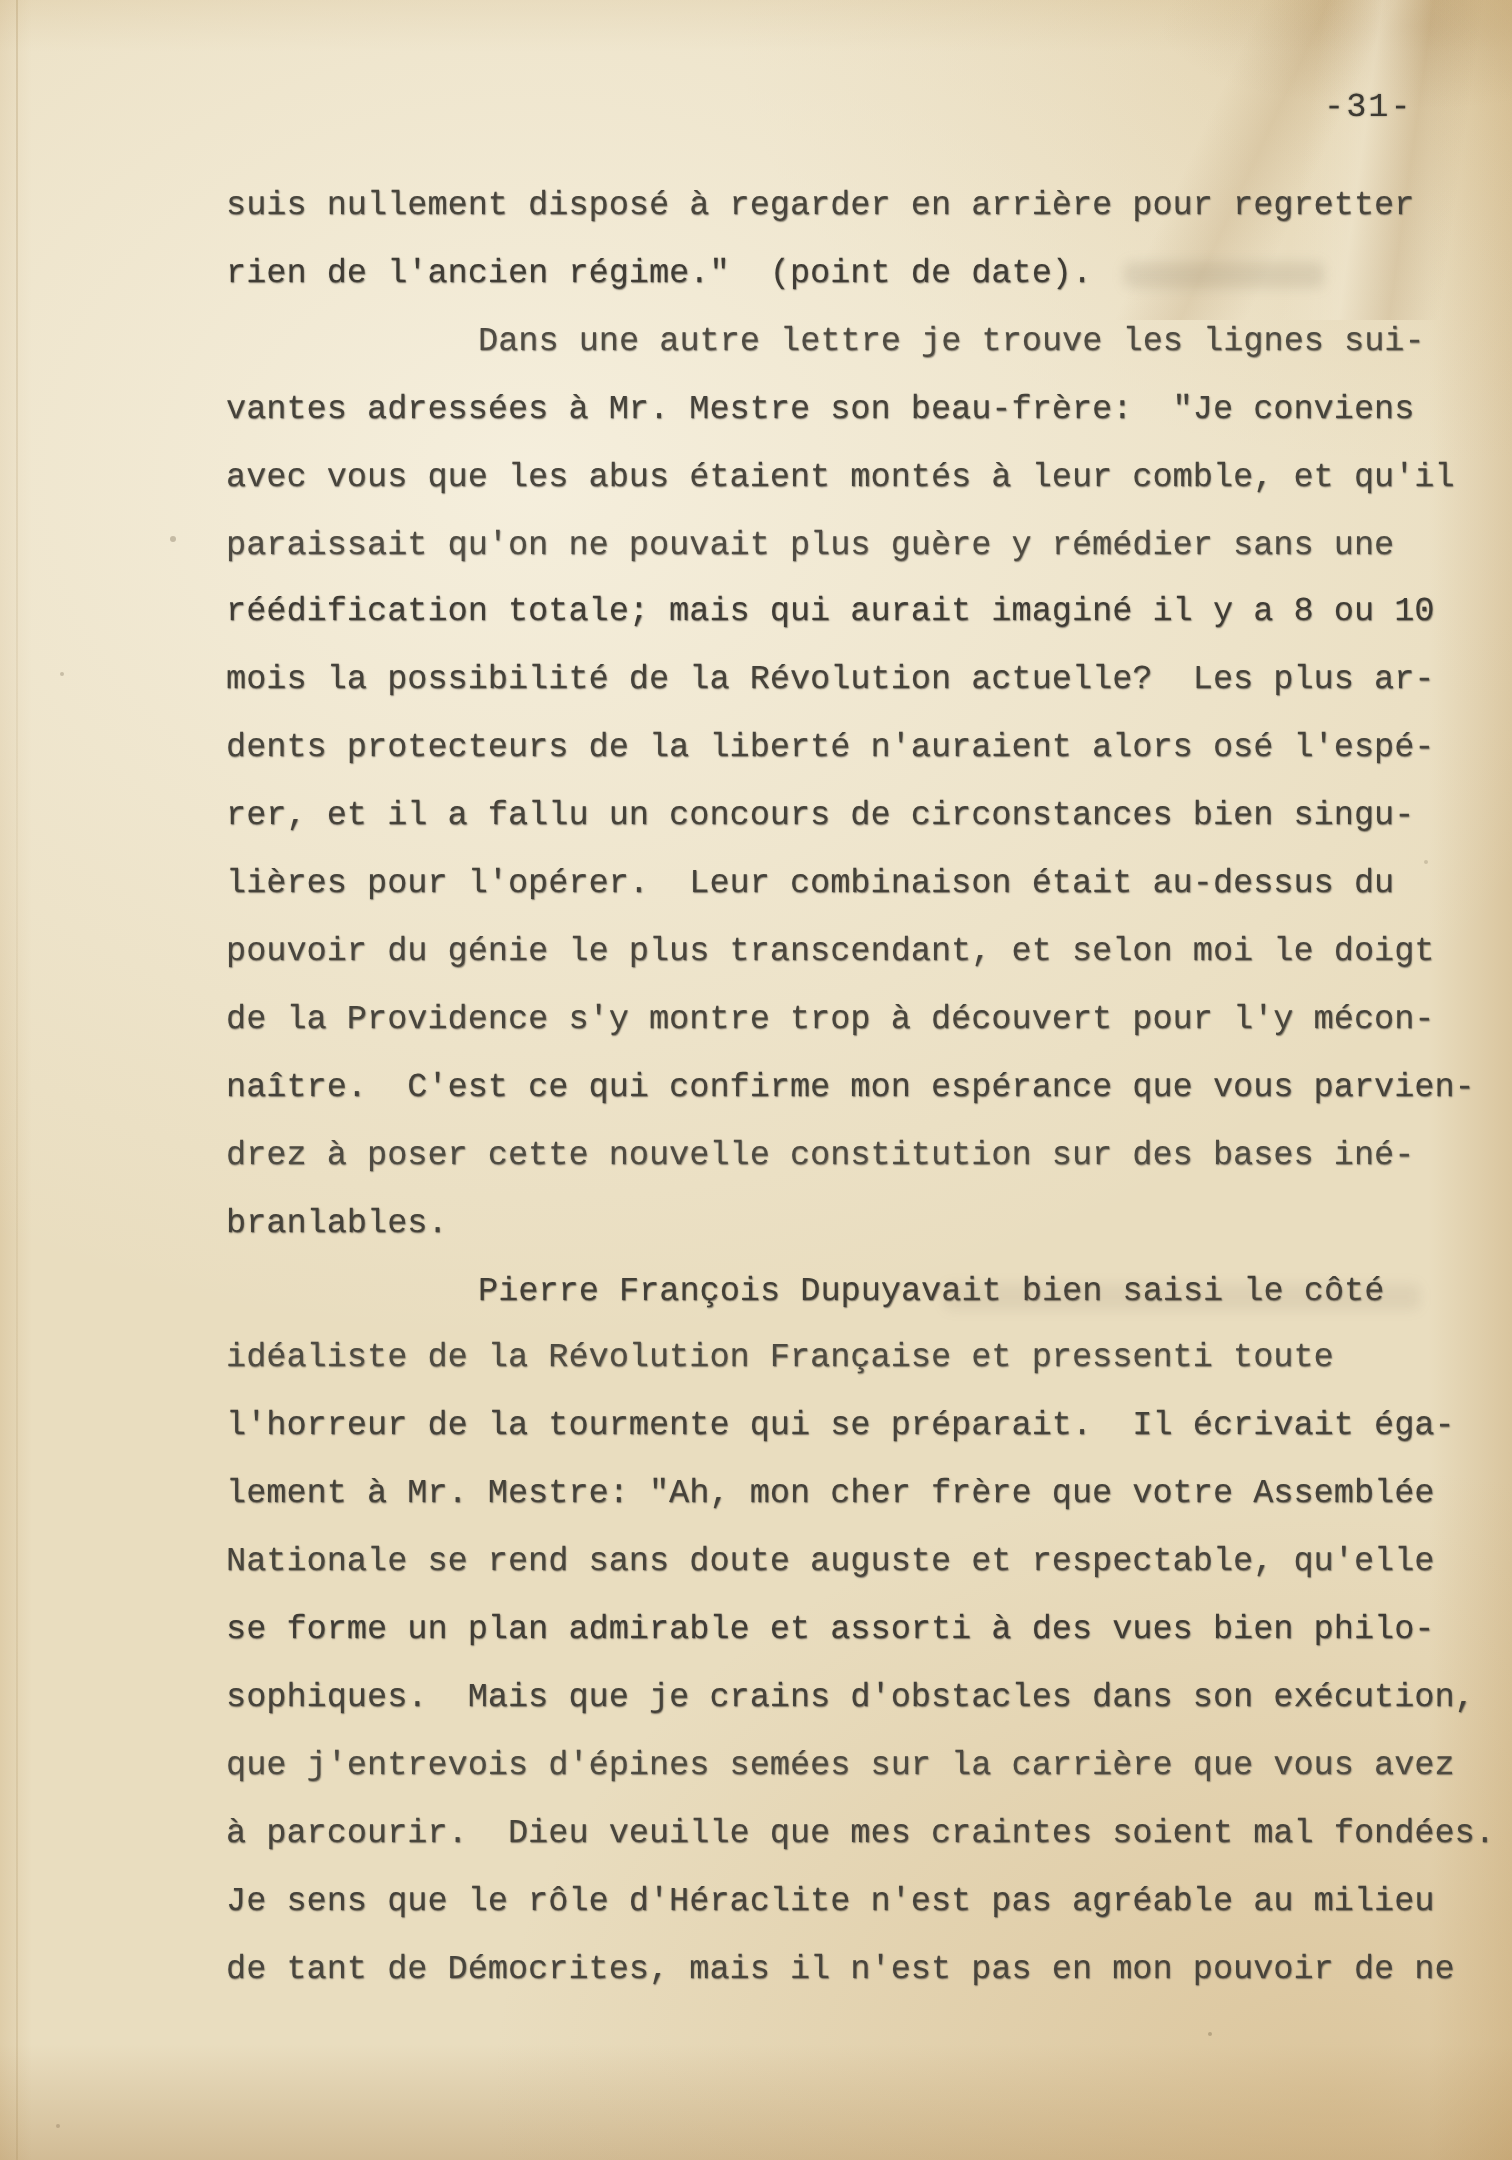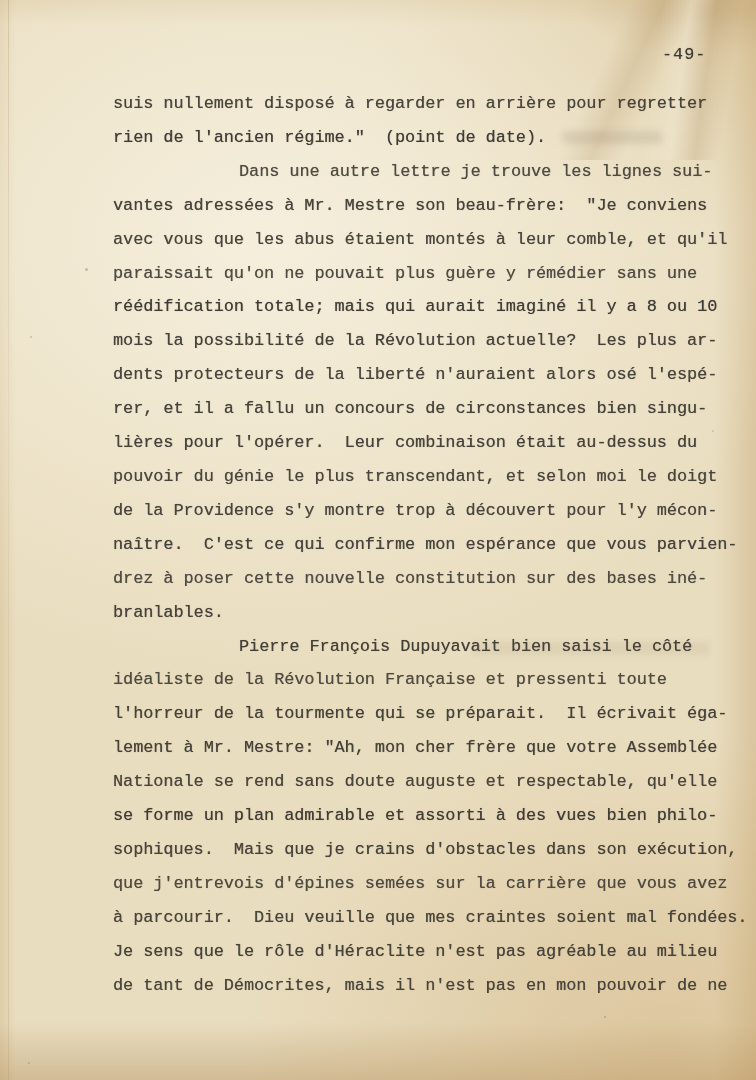--- a/index.html
+++ b/index.html
@@ -92,21 +92,21 @@
     background: linear-gradient(to bottom, rgba(160,130,80,0.25), rgba(160,130,80,0.08) 40%, rgba(160,130,80,0.2));
     pointer-events: none;
   }
 </style>
 </head>
 <body>
 
 <div class="edge-line"></div>
 <div class="crease"></div>
 
-<div class="page-number">-49-</div>
+<div class="page-number">-31-</div>
 
 <div class="typewritten">
     <div class="line">suis nullement disposé à regarder en arrière pour regretter</div>
     <div class="line">rien de l'ancien régime."  (point de date).</div>
     <div class="line indent">Dans une autre lettre je trouve les lignes sui-</div>
     <div class="line">vantes adressées à Mr. Mestre son beau-frère:  "Je conviens</div>
     <div class="line">avec vous que les abus étaient montés à leur comble, et qu'il</div>
     <div class="line">paraissait qu'on ne pouvait plus guère y rémédier sans une</div>
     <div class="line">réédification totale; mais qui aurait imaginé il y a 8 ou 10</div>
     <div class="line">mois la possibilité de la Révolution actuelle?  Les plus ar-</div>

